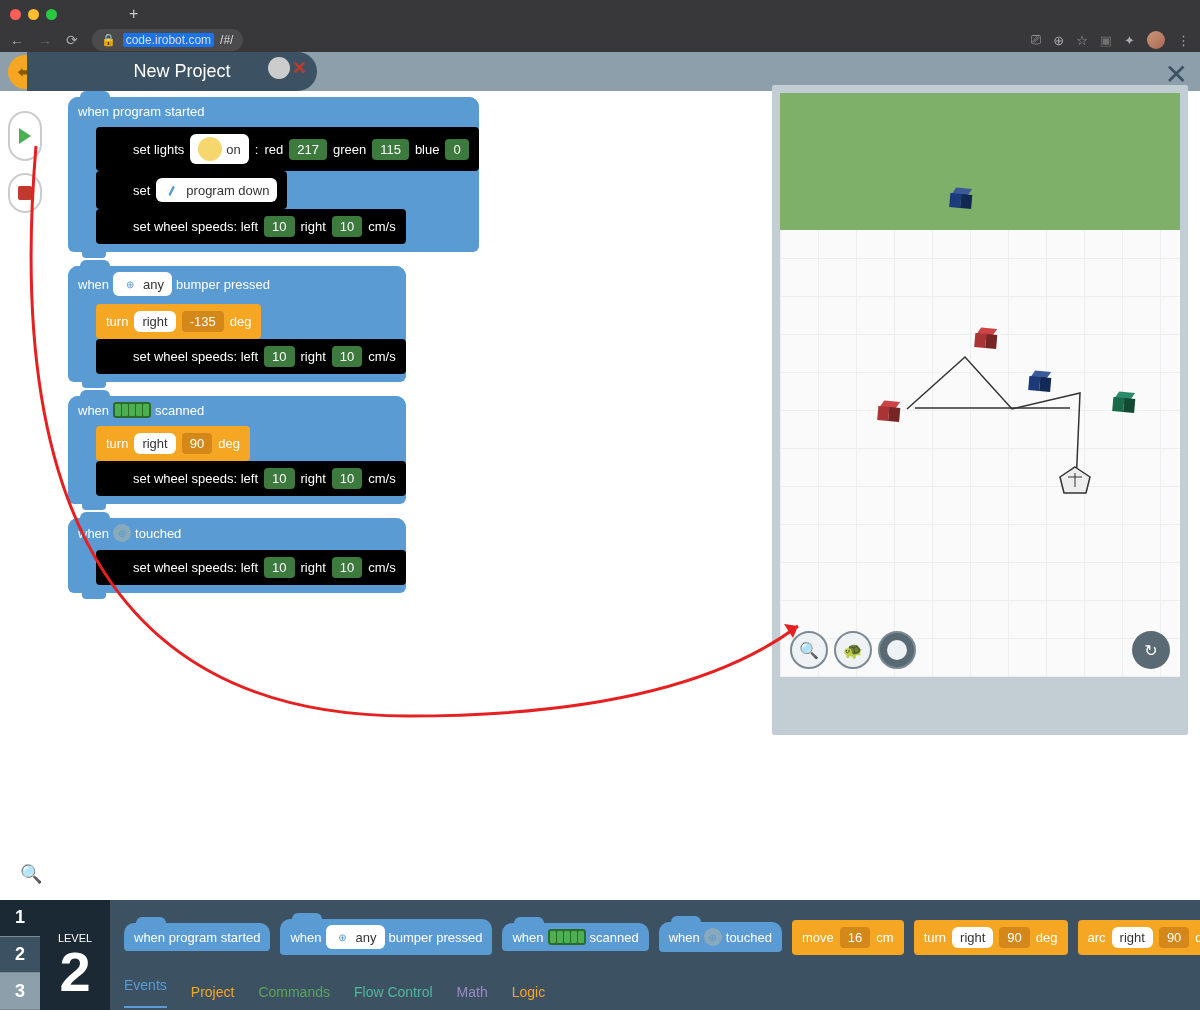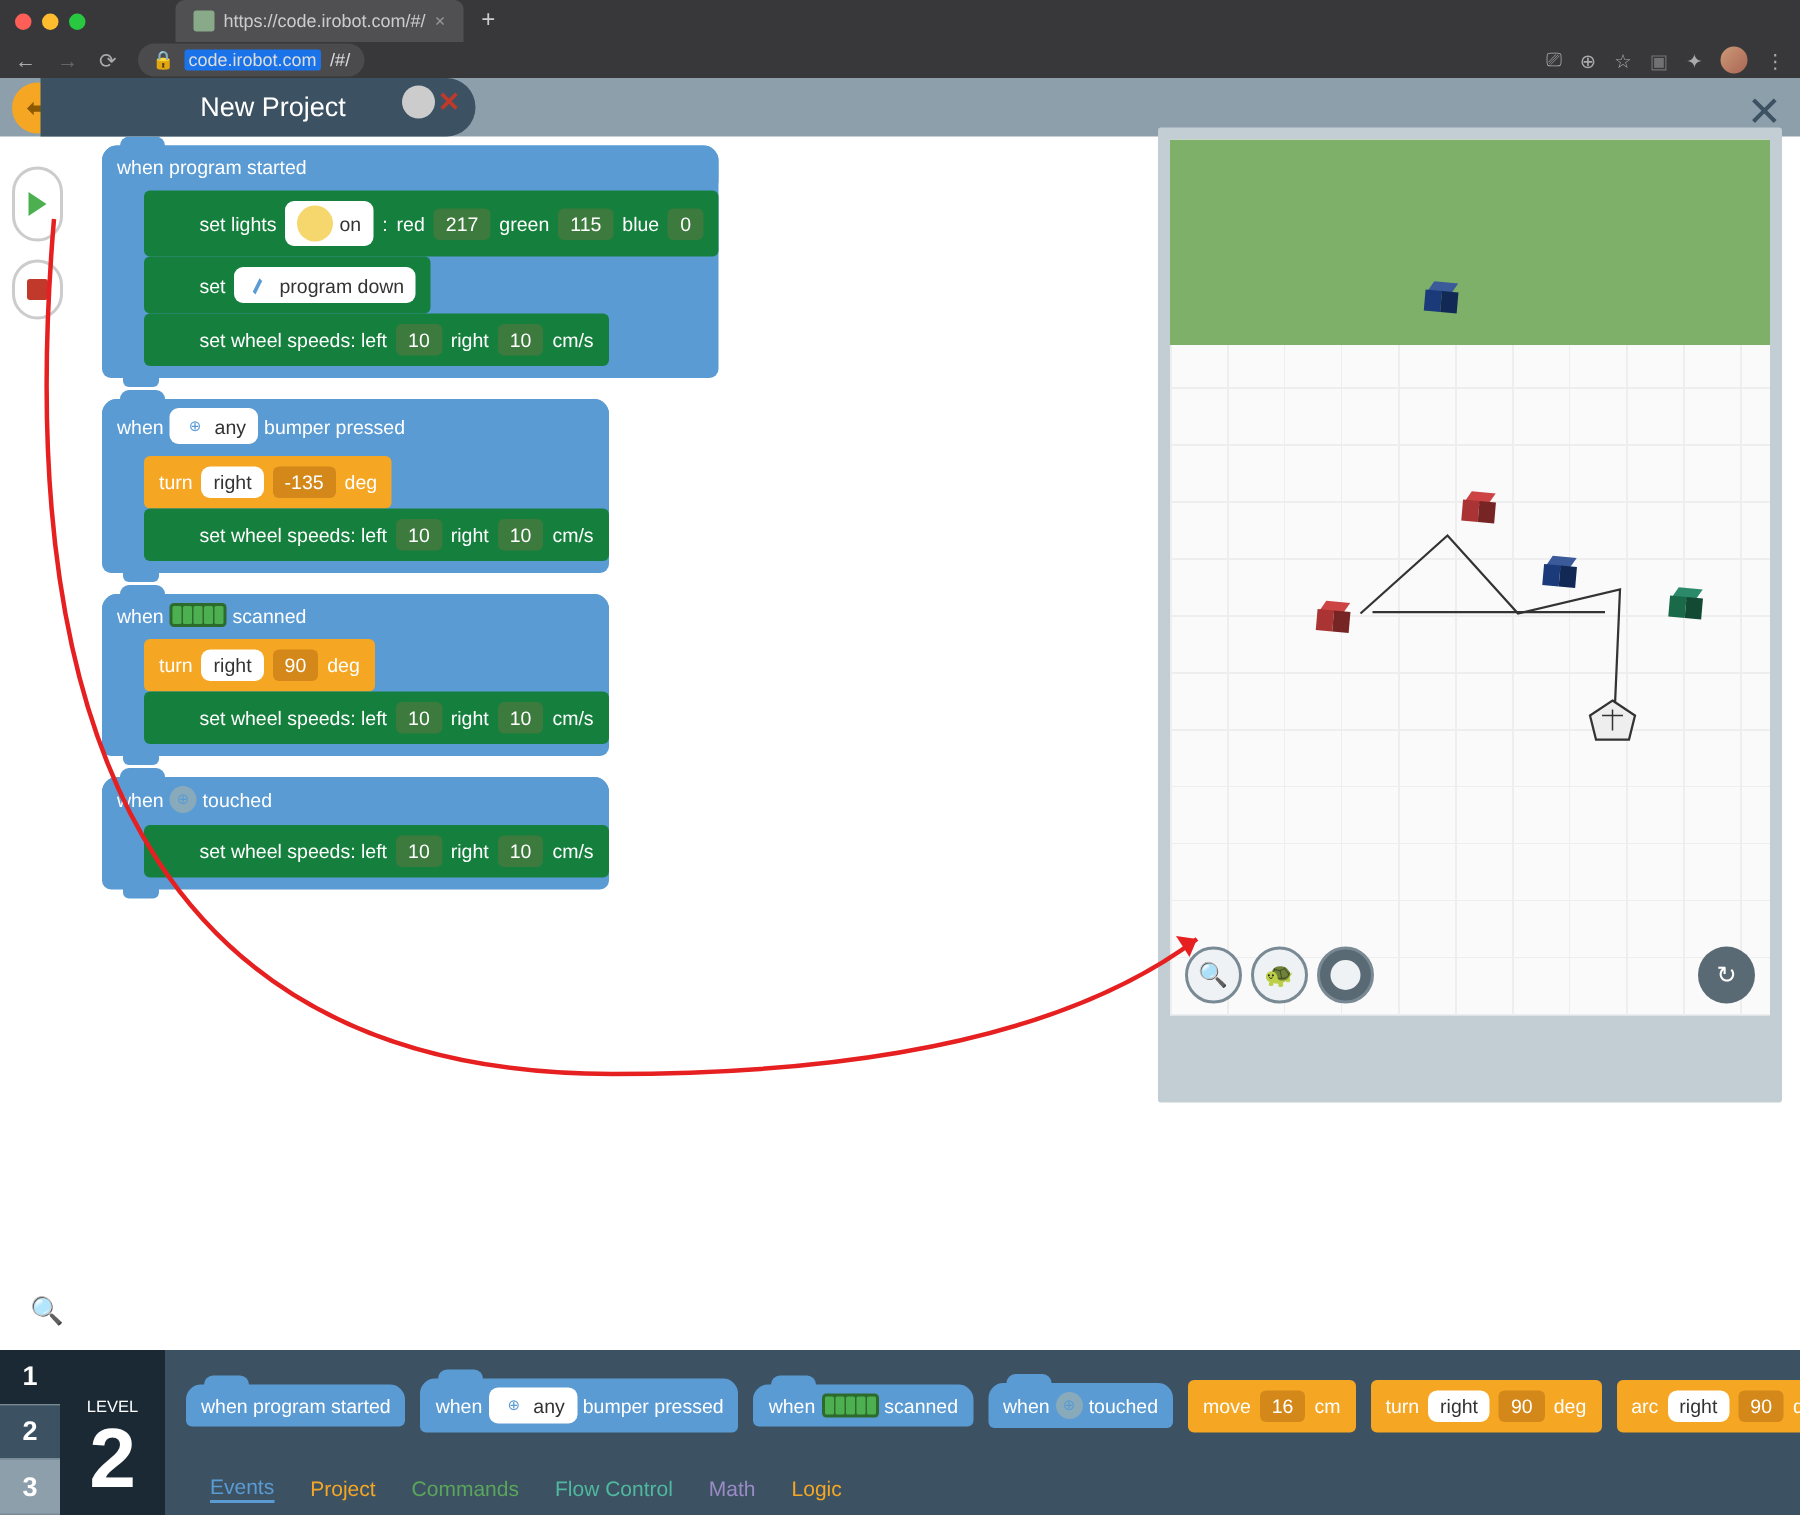--- a/index.html
+++ b/index.html
@@ -48,21 +48,21 @@
 .hat-block::before {
   content: ''; position: absolute; top: -6px; left: 12px; width: 30px; height: 8px; background: #5a9bd4; border-radius: 6px 6px 0 0;
 }
 .hat-container { background: #5a9bd4; border-radius: 10px 10px 6px 6px; padding-bottom: 8px; margin-bottom: 14px; width: fit-content; position: relative; }
 .hat-container::after {
   content: ''; position: absolute; bottom: -6px; left: 14px; width: 24px; height: 8px; background: #5a9bd4; border-radius: 0 0 4px 4px;
 }
 .inner-blocks { margin-left: 28px; margin-top: 2px; }
 
 .cmd-block { color: #fff; font-size: 13px; padding: 7px 10px; display: flex; align-items: center; gap: 6px; border-radius: 4px; margin-bottom: 0; flex-wrap: wrap; width: fit-content; }
-.cmd-green { background: #15803d; padding-left: 37px; }
+.cmd-green { background: #000000; padding-left: 37px; }
 .cmd-orange { background: #f5a623; }
 
 .pill { background: rgba(0,0,0,0.2); padding: 3px 8px; border-radius: 4px; display: inline-flex; align-items: center; justify-content: center; min-width: 28px; text-align: center; }
 .pill-white { background: #fff; color: #333; padding: 3px 8px; border-radius: 6px; font-weight: 500; display: inline-flex; align-items: center; gap: 4px; }
 .pill-dark { background: #3d7a3d; padding: 3px 8px; border-radius: 4px; color: #fff; }
 .pill-orange-dark { background: #d4881a; }
 .light-icon { width: 24px; height: 24px; background: #f5d76e; border-radius: 50%; }
 .marker-icon { width: 18px; height: 18px; display: inline-block; }
 .sensor-bars { display: inline-flex; gap: 1px; background: #2d6b2d; padding: 2px; border-radius: 3px; }
 .sensor-bar { width: 6px; height: 12px; background: #4caf50; border-radius: 1px; }
@@ -99,43 +99,38 @@
 .level-tab.t2 { background: #3c5263; color: #fff; }
 .level-tab.t3 { background: #8e9fac; color: #fff; }
 .level-display { width: 70px; background: #1a2933; color: #fff; display: flex; flex-direction: column; align-items: center; justify-content: center; }
 .level-label { font-size: 11px; margin-top: 21px; }
 .level-num { font-size: 56px; font-weight: bold; line-height: 1; }
 .palette { flex: 1; background: #3c5263; display: flex; flex-direction: column; }
 .palette-blocks { flex: 1; display: flex; align-items: center; gap: 10px; padding: 8px 14px; overflow: hidden; }
 .palette-block { flex-shrink: 0; }
 .palette-cats { height: 36px; display: flex; align-items: center; gap: 24px; padding: 0 14px; font-size: 14px; }
 .cat { cursor: pointer; }
-.cat.c-events { color: #5a9bd4; border-bottom: 2px solid #5a9bd4; padding-bottom: 1px; margin-left: 16px; }
+.cat.c-events { color: #5a9bd4; border-bottom: 2px solid #5a9bd4; padding-bottom: 13px; }
 .cat.c-commands { color: #f5a623; }
 .cat.c-setters { color: #5aa55a; }
 .cat.c-flow { color: #4fb89e; }
 .cat.c-math { color: #9b8bc4; }
 .cat.c-logic { color: #f5a623; }
 
 .zoom-icon-bl { position: absolute; left: 20px; bottom: 125px; color: #5a9bd4; font-size: 18px; cursor: pointer; }
 </style>
 </head>
 <body>
 
 <div class="browser-chrome">
   <div class="tab-bar">
     <div class="mac-dots">
       <div class="mac-dot mac-red"></div>
       <div class="mac-dot mac-yellow"></div>
       <div class="mac-dot mac-green"></div>
-    </div>
-    <div class="browser-tab">
-      <span class="tab-favicon"></span>
-      <span>https://code.irobot.com/#/</span>
-      <span class="tab-close">×</span>
     </div>
     <span class="new-tab">+</span>
   </div>
   <div class="addr-bar">
     <span class="nav-icon">←</span>
     <span class="nav-icon" style="opacity:.4">→</span>
     <span class="nav-icon">⟳</span>
     <div class="addr-input">
       <span>🔒</span>
       <span class="addr-highlight">code.irobot.com</span>

